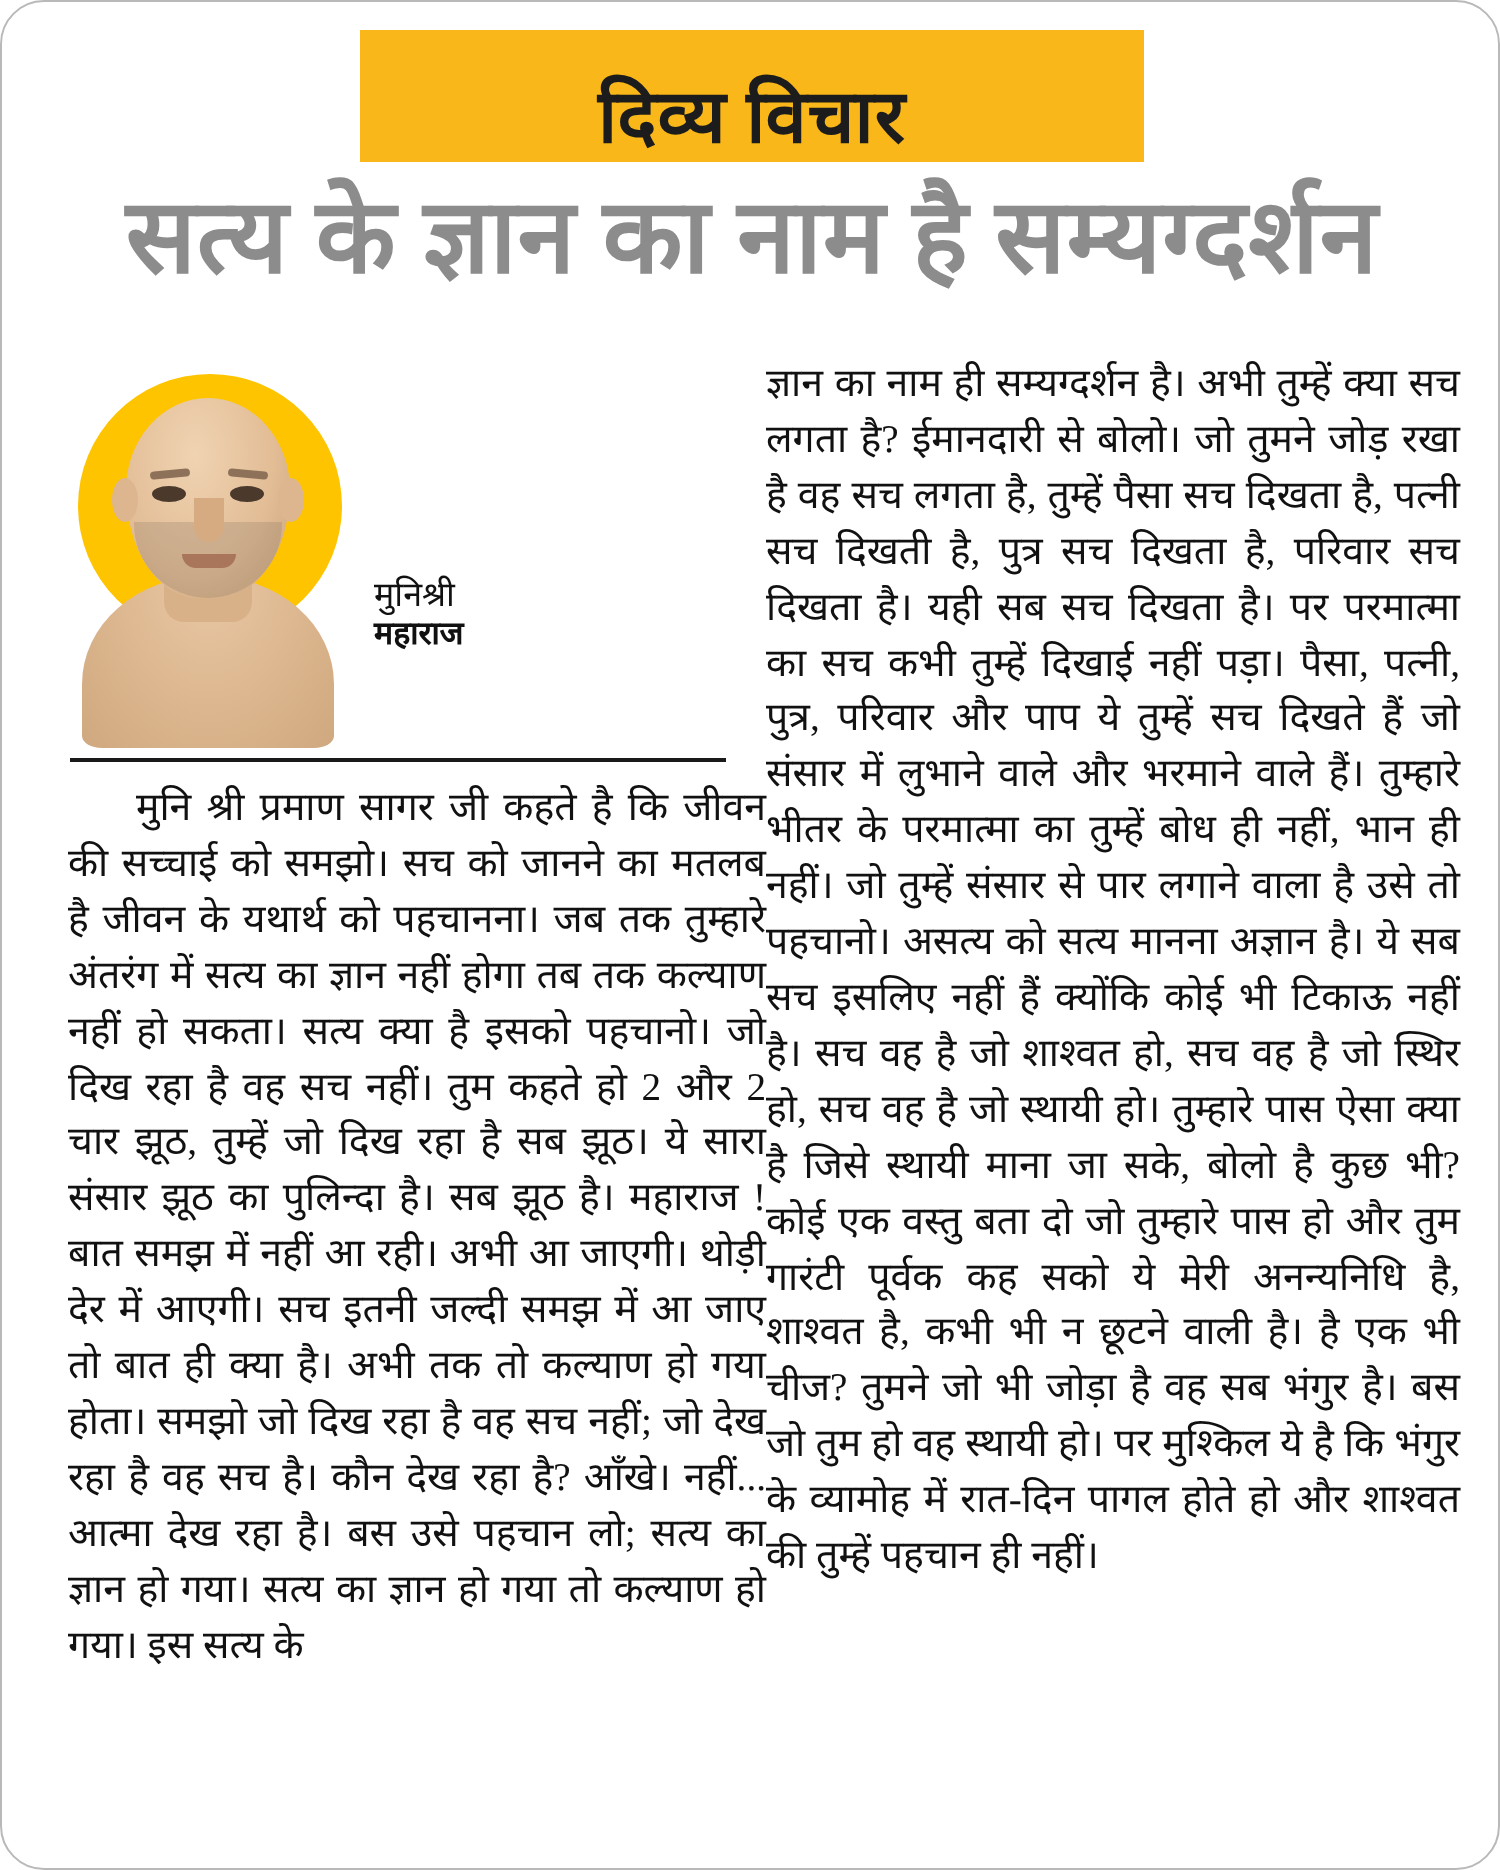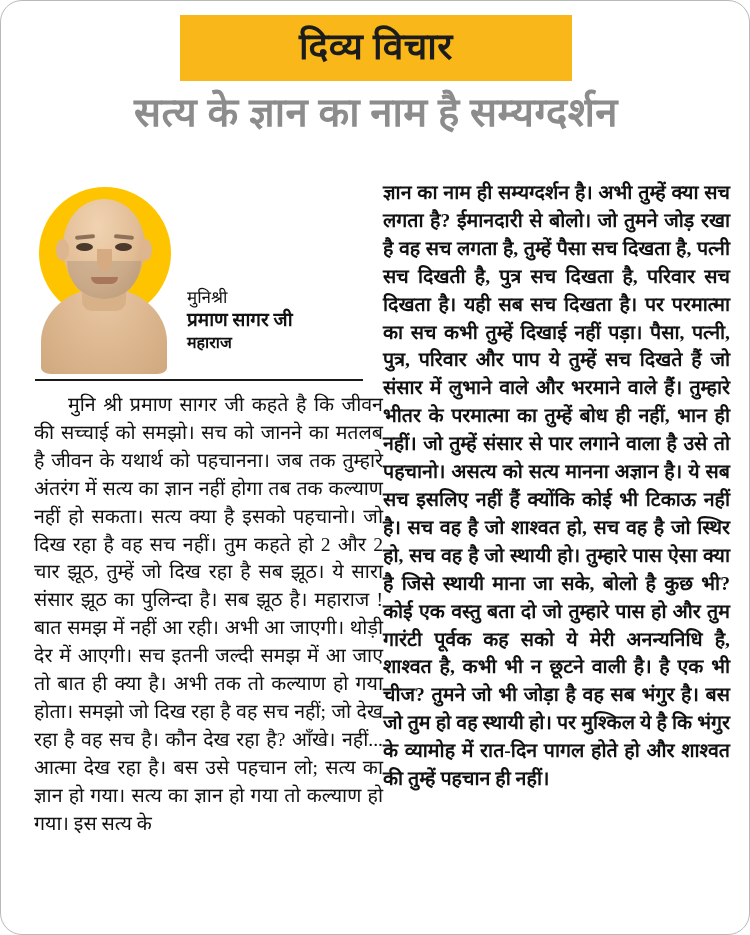--- a/index.html
+++ b/index.html
@@ -34,21 +34,21 @@
     width: 750px;
     height: 66px;
     display: flex;
     justify-content: center;
     align-items: stretch;
   }
   .masthead-banner {
     width: 392px;
     background: #f9b719;
     display: flex;
-    align-items: center;
+    align-items: flex-end;
     justify-content: center;
   }
   .masthead-title {
     font-family: "Liberation Serif", "DejaVu Serif", serif;
     font-weight: bold;
     font-size: 37px;
     line-height: 1;
     color: #1c1c1c;
     letter-spacing: 0.5px;
     padding-bottom: 3px;
@@ -56,42 +56,42 @@
 
   
   .headline {
     position: absolute;
     left: 0;
     top: 88px;
     width: 750px;
     text-align: center;
     font-family: "Liberation Serif", "DejaVu Serif", serif;
     font-weight: bold;
-    font-size: 40px;
+    font-size: 52px;
     line-height: 1.18;
     color: #8c8c8c;
     letter-spacing: 0.4px;
   }
 
   
   .columns {
     position: absolute;
     left: 18px;
     top: 178px;
     width: 714px;
     height: 730px;
     display: flex;
     gap: 16px;
   }
   .col {
     position: relative;
     width: 349px;
     height: 100%;
   }
-  .col-right { padding-left: 2px; font-weight: bold; }
+  .col-right { padding-left: 2px; }
 
   
   .byline-block {
     position: relative;
     height: 200px;
     width: 100%;
     margin-bottom: 0;
   }
   .portrait {
     position: absolute;
@@ -283,21 +283,20 @@
           <div class="figure-brow-l"></div>
           <div class="figure-brow-r"></div>
           <div class="figure-eye-l"></div>
           <div class="figure-eye-r"></div>
           <div class="figure-nose"></div>
           <div class="figure-mouth"></div>
         </div>
 
         <div class="byline">
           <div class="byline-pre">मुनिश्री</div>
-          <div class="byline-name">प्रमाण सागर जी</div>
           <div class="byline-post">महाराज</div>
         </div>
 
         <div class="byline-rule"></div>
       </div>
 
       <div class="article-text">मुनि श्री प्रमाण सागर जी कहते है कि जीवन की सच्चाई को समझो। सच को जानने का मतलब है जीवन के यथार्थ को पहचानना। जब तक तुम्हारे अंतरंग में सत्य का ज्ञान नहीं होगा तब तक कल्याण नहीं हो सकता। सत्य क्या है इसको पहचानो। जो दिख रहा है वह सच नहीं।  तुम कहते हो 2 और 2 चार झूठ, तुम्हें जो दिख रहा है सब झूठ। ये सारा संसार झूठ का पुलिन्दा है। सब झूठ है। महाराज ! बात समझ में नहीं आ रही। अभी आ जाएगी। थोड़ी देर में आएगी। सच इतनी जल्दी समझ में आ जाए तो बात ही क्या है। अभी तक तो कल्याण हो गया होता। समझो जो दिख रहा है वह सच नहीं; जो देख रहा है वह सच है। कौन देख रहा है? आँखे। नहीं... आत्मा देख रहा है। बस उसे पहचान लो; सत्य का ज्ञान हो गया। सत्य का ज्ञान हो गया तो कल्याण हो गया।  इस सत्य के</div>
     </div>
 
     <div class="col col-right">

